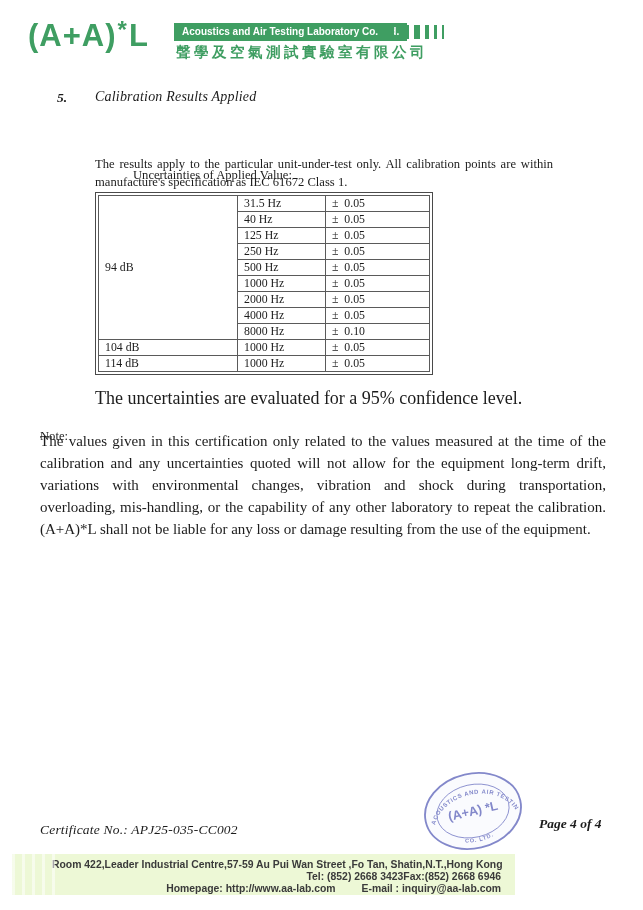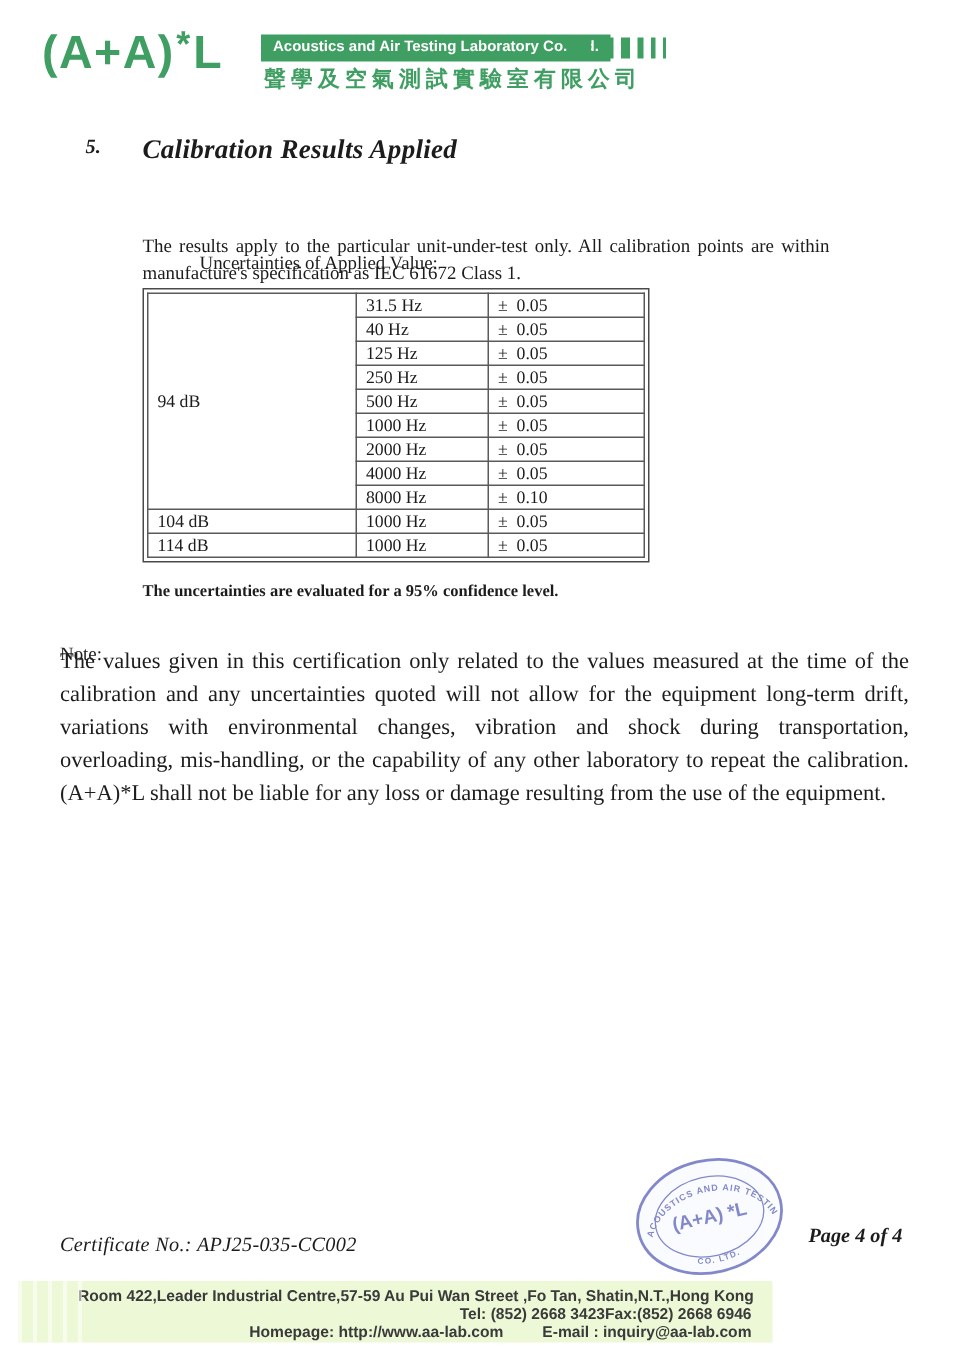--- a/index.html
+++ b/index.html
@@ -39,21 +39,21 @@
     color:var(--brand);font-size:14.5px;font-weight:bold;letter-spacing:3.5px;
     font-family:Liberation Mono, monospace;white-space:nowrap;
   }
   
   .sec-num{
     position:absolute;left:57px;top:90px;
     font-weight:bold;font-style:italic;font-size:13.5px;
   }
   .sec-title{
     position:absolute;left:95px;top:89px;
-    font-weight:bold;font-style:italic;font-size:18px;letter-spacing:0.2px;
+    font-weight:normal;font-style:italic;font-size:14px;letter-spacing:0.2px;
   }
   .sec-para{
     position:absolute;left:95px;top:120px;width:458px;
     font-size:12.6px;line-height:1.42;text-align:justify;margin-top:36px;
   }
   .table-caption{
     position:absolute;left:95px;top:168px;font-size:12.6px;margin-left:38px;
   }
   
   .table-wrap{
@@ -63,21 +63,21 @@
   table.unc{border-collapse:collapse;border:1px solid #4a4a4a;}
   table.unc td{
     border:1px solid #5a5a5a;font-size:11.8px;height:16px;
     padding:0 0 0 6px;vertical-align:middle;background:#fff;
   }
   td.level-cell{width:139px;vertical-align:top;padding-top:1px;}
   td.freq-cell{width:88px;}
   td.unc-cell{width:104px;padding-left:11px;white-space:pre;}
   
   .confidence{
-    position:absolute;left:95px;top:388px;font-size:11px;font-weight:bold;
+    position:absolute;left:95px;top:388px;font-size:18px;
   }
   .note-label{
     position:absolute;left:40px;top:429px;font-size:12.6px;
   }
   .note-para{
     position:absolute;left:40px;top:431px;width:566px;
     font-size:15px;line-height:1.46;text-align:justify;
   }
   
   .cert-no{

